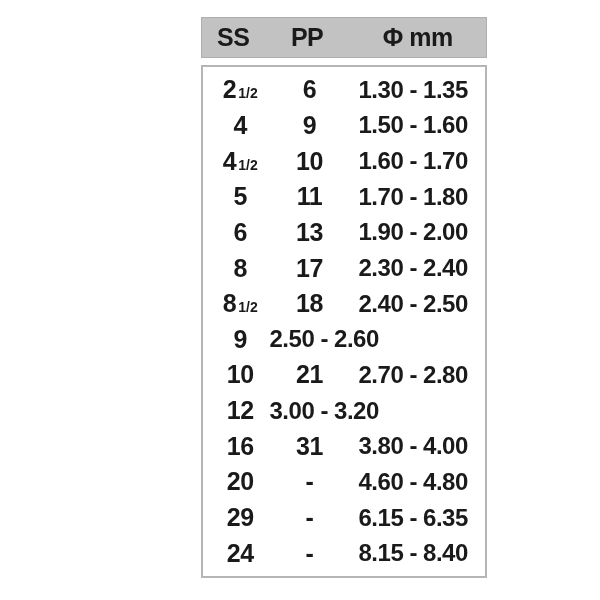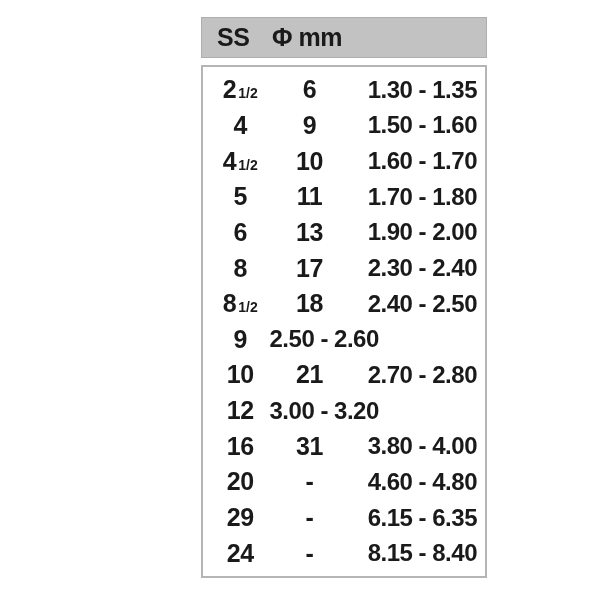--- a/index.html
+++ b/index.html
@@ -45,36 +45,37 @@
   }
   .row { flex: 1; }
   .cell {
     text-align: center;
     font-weight: 700;
     font-size: 25px;
     letter-spacing: -0.5px;
     color: var(--text, #1a1a1a);
     white-space: nowrap;
   }
-  .mm-cell { font-size: 24px; text-align: right; }
+  .mm-cell { font-size: 24px; }
   .frac {
     font-size: 14px;
     letter-spacing: 0;
     margin-left: 2px;
   }
   .frac:empty { margin-left: 0; }
 </style>
 </head>
 <body>
 
 <div class="canvas">
   <div class="chart">
 
     <div class="head grid3">
       <div class="cell">SS</div>
+      <div class="cell">PP</div>
       <div class="cell">Φ mm</div>
     </div>
 
     <div class="bodybox">
 
       <div class="row grid3">
         <div class="cell"><span>2</span><span class="frac">1/2</span></div>
         <div class="cell">6</div>
         <div class="cell mm-cell">1.30 - 1.35</div>
       </div>

